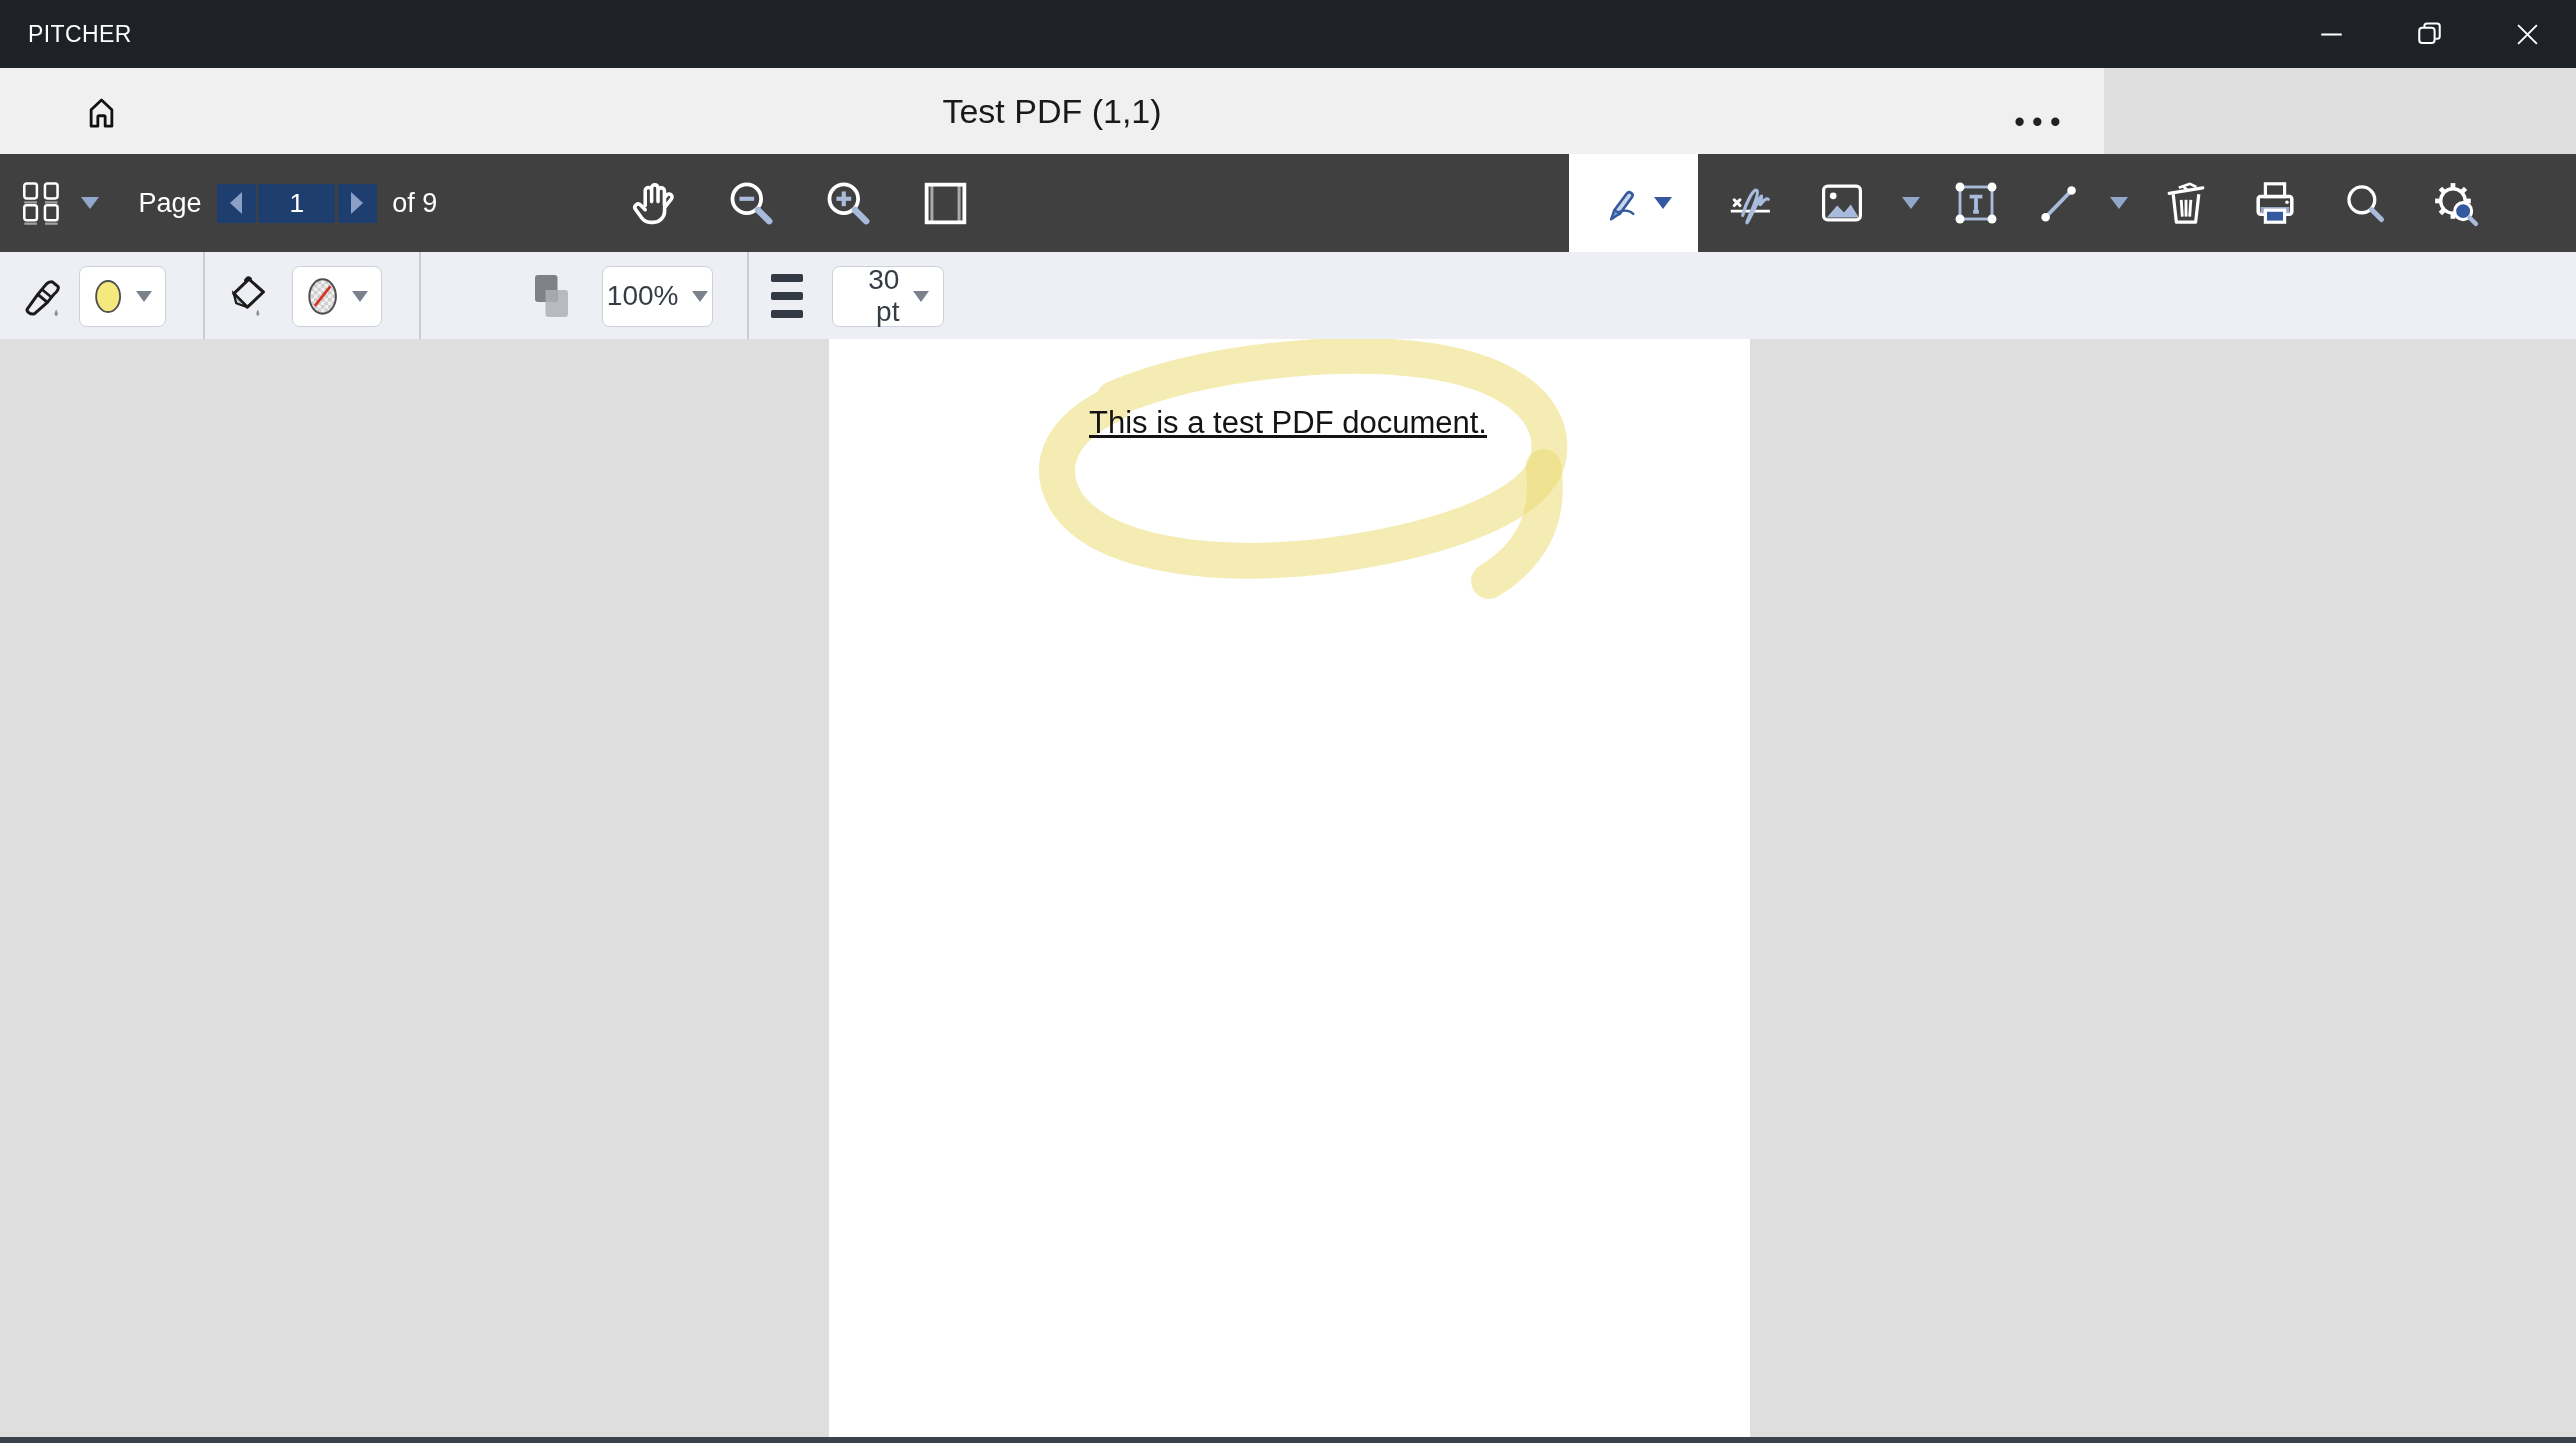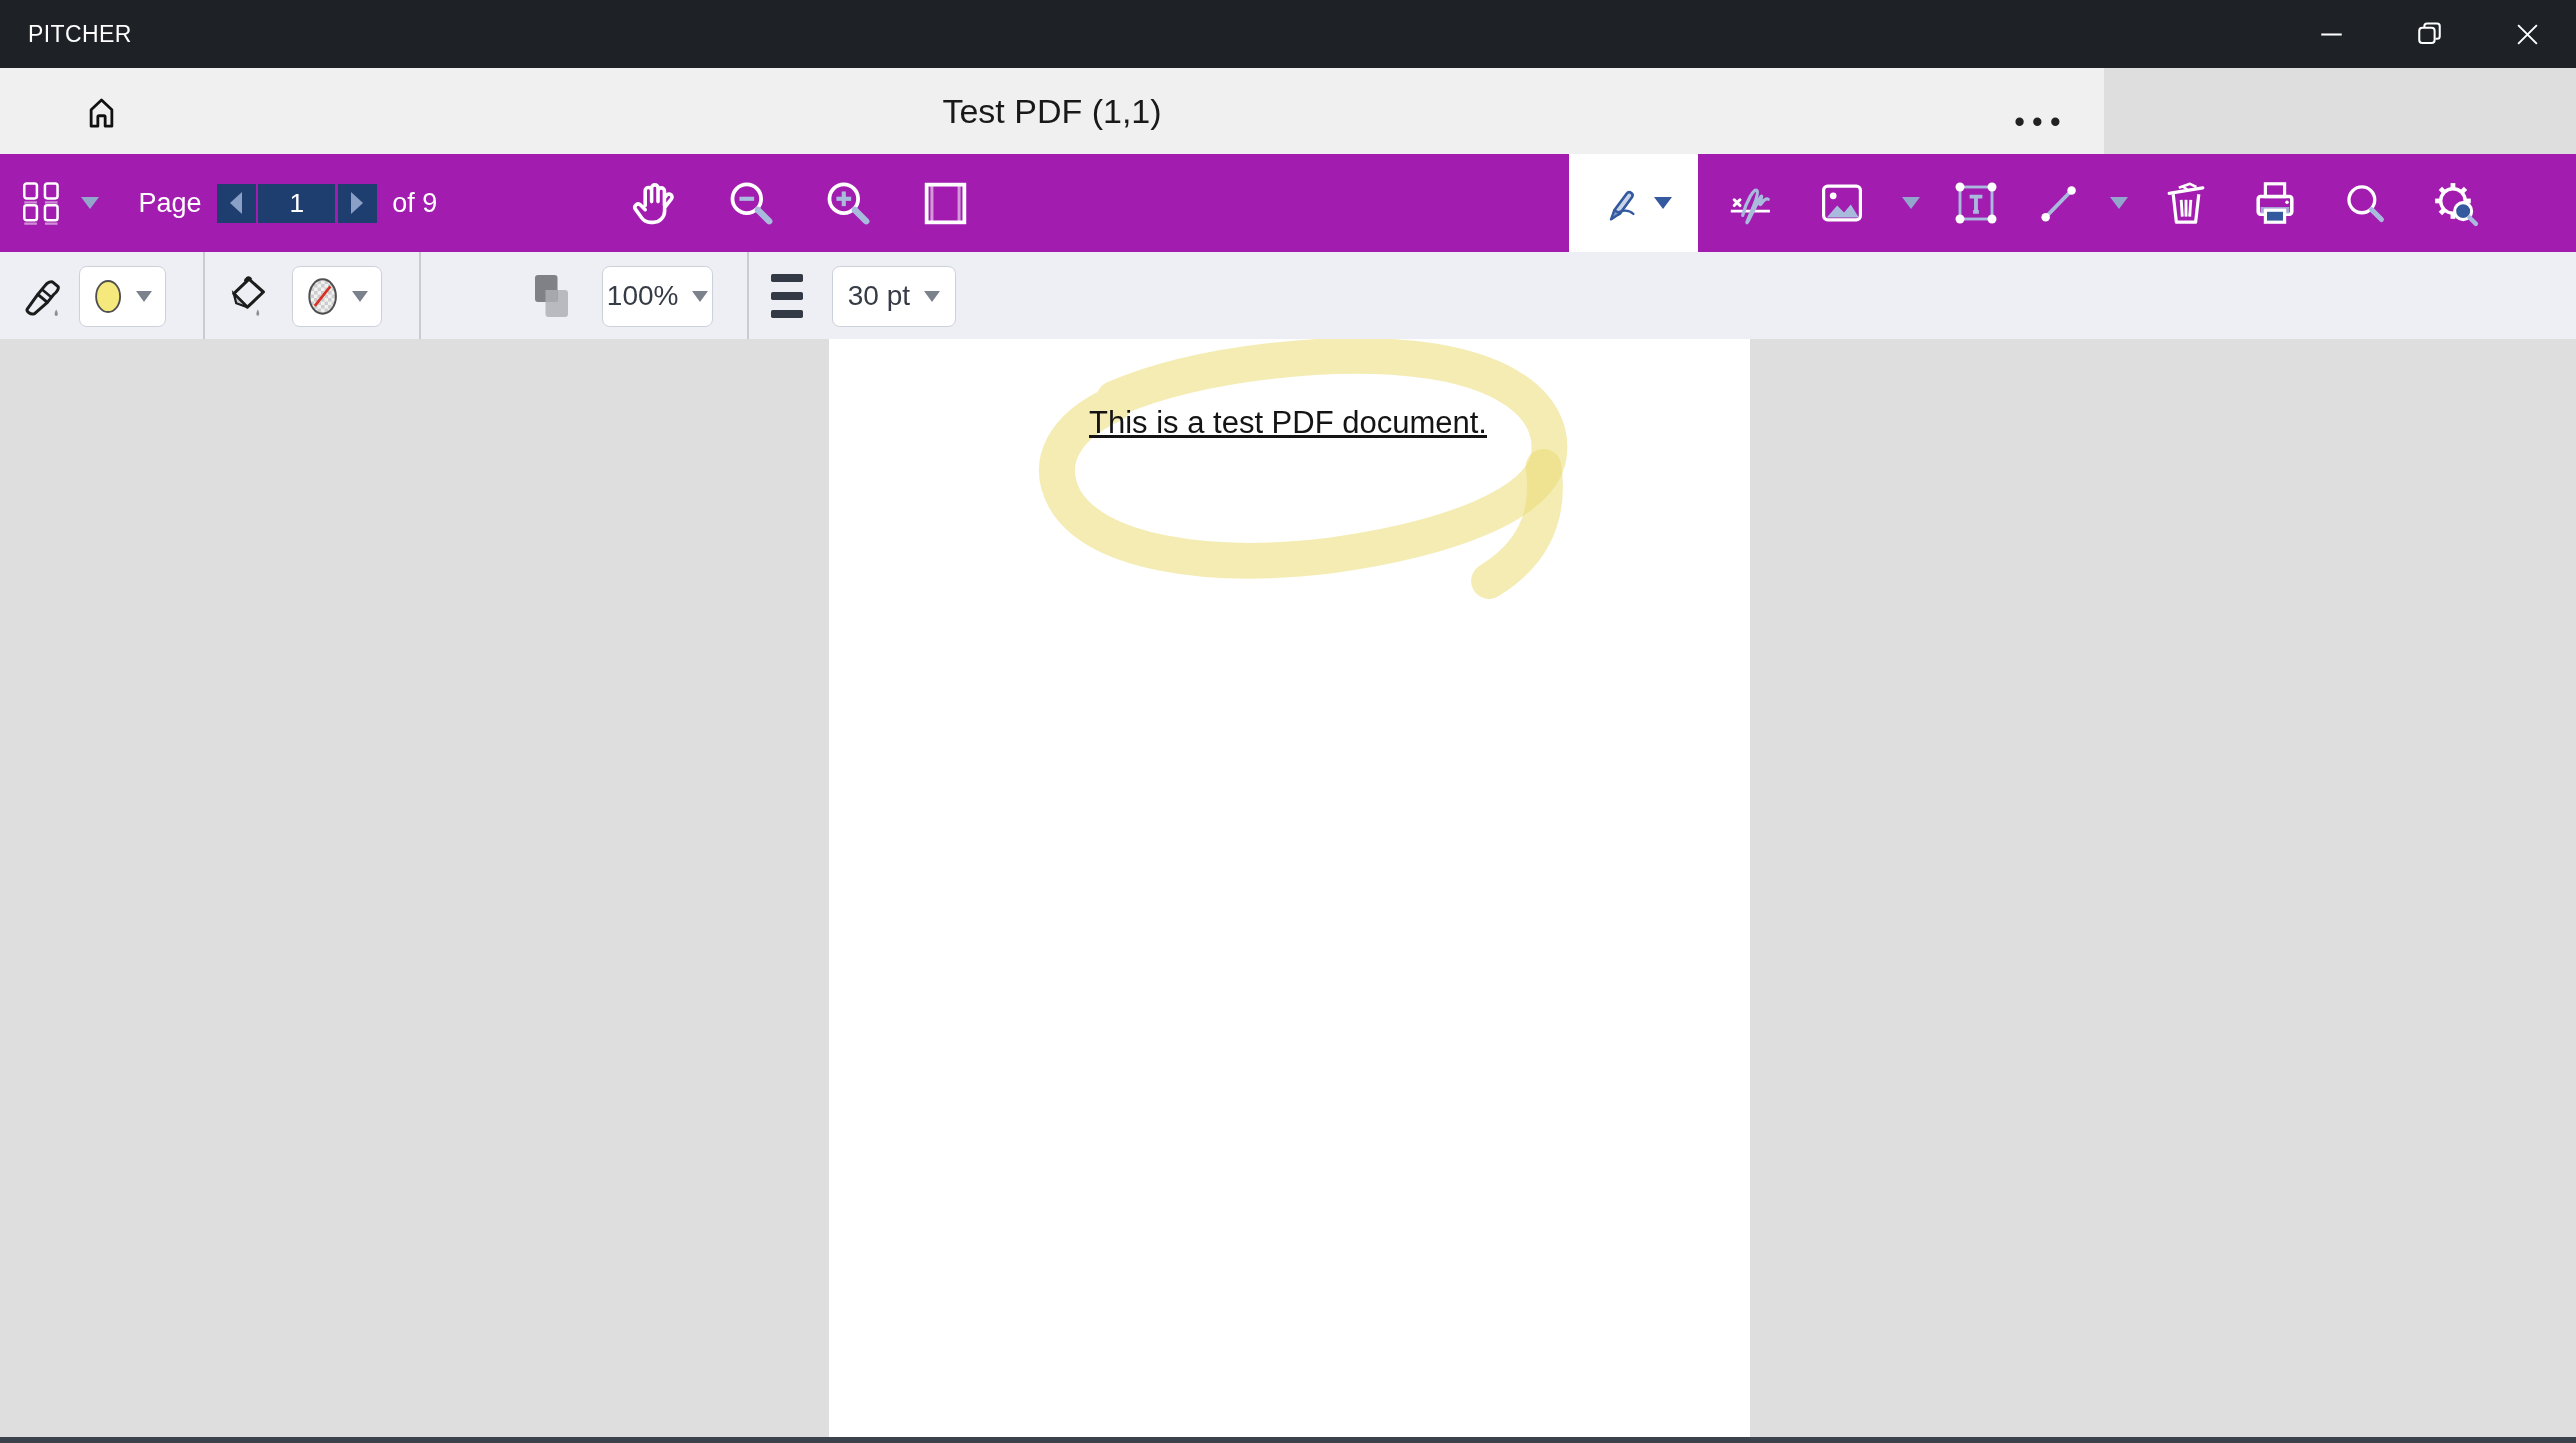--- a/index.html
+++ b/index.html
@@ -16,21 +16,21 @@
   
   .header { position:absolute; left:0; top:68px; width:2104px; height:86px;
     background:#F0F0F1; display:flex; align-items:center; }
   .home-btn { margin-left:82px; display:flex; align-items:center; justify-content:center; }
   .doc-title { position:absolute; left:0; right:0; text-align:center; font-size:34px; color:#191919; }
   .more-btn { margin-left:auto; margin-right:36px; margin-top:22px; font-size:29px; color:#222;
     letter-spacing:7.7px; font-weight:700; line-height:1; }
 
   
   .toolbar-blue { position:absolute; left:0; top:154px; width:2576px; height:98px;
-    background:#a21caf; display:flex; align-items:center; padding-left:22px; color:#FFF; }
+    background:#404040; display:flex; align-items:center; padding-left:22px; color:#FFF; }
   .tb-label { font-size:27px; color:#FFF; }
   .icon-btn { display:flex; align-items:center; justify-content:center; flex:none; }
   .caret { width:0; height:0; border-left:9.4px solid transparent; border-right:9.4px solid transparent;
     border-top:12px solid #93A7CC; flex:none; }
   .nav-group { display:flex; align-items:center; margin-left:15.3px; }
   .nav-btn { width:39px; height:39px; background:#1F3E70; display:flex; align-items:center; justify-content:center; }
   .page-input { width:77px; height:39px; background:#1F3E70; margin:0 2.6px; color:#FFF;
     font-size:26.4px; display:flex; align-items:center; justify-content:center; }
   .arrow-left { width:0; height:0; border-top:11px solid transparent; border-bottom:11px solid transparent;
     border-right:12.8px solid #8BA0C6; }
@@ -320,21 +320,21 @@
   </div>
 
   <div class="prop-divider" style="margin-left:34px;"></div>
 
   <div class="bars-icon icon-btn" style="margin-left:22px; flex-direction:column;">
     <div></div>
     <div></div>
     <div></div>
   </div>
 
-  <div class="prop-box" style="margin-left:29px; width:124px;">
+  <div class="prop-box" style="margin-left:29px; width:112px;">
     <span class="prop-value">30 pt</span>
     <span class="caret caret-gray"></span>
   </div>
 </div>
 
 <div class="canvas">
   <div class="pdf-page"></div>
 
   <svg class="highlight-svg" viewBox="0 398 3024 1297">
     <g fill="none" stroke="#EBDD74" stroke-opacity="0.55" stroke-width="42" stroke-linecap="round" stroke-linejoin="round">

